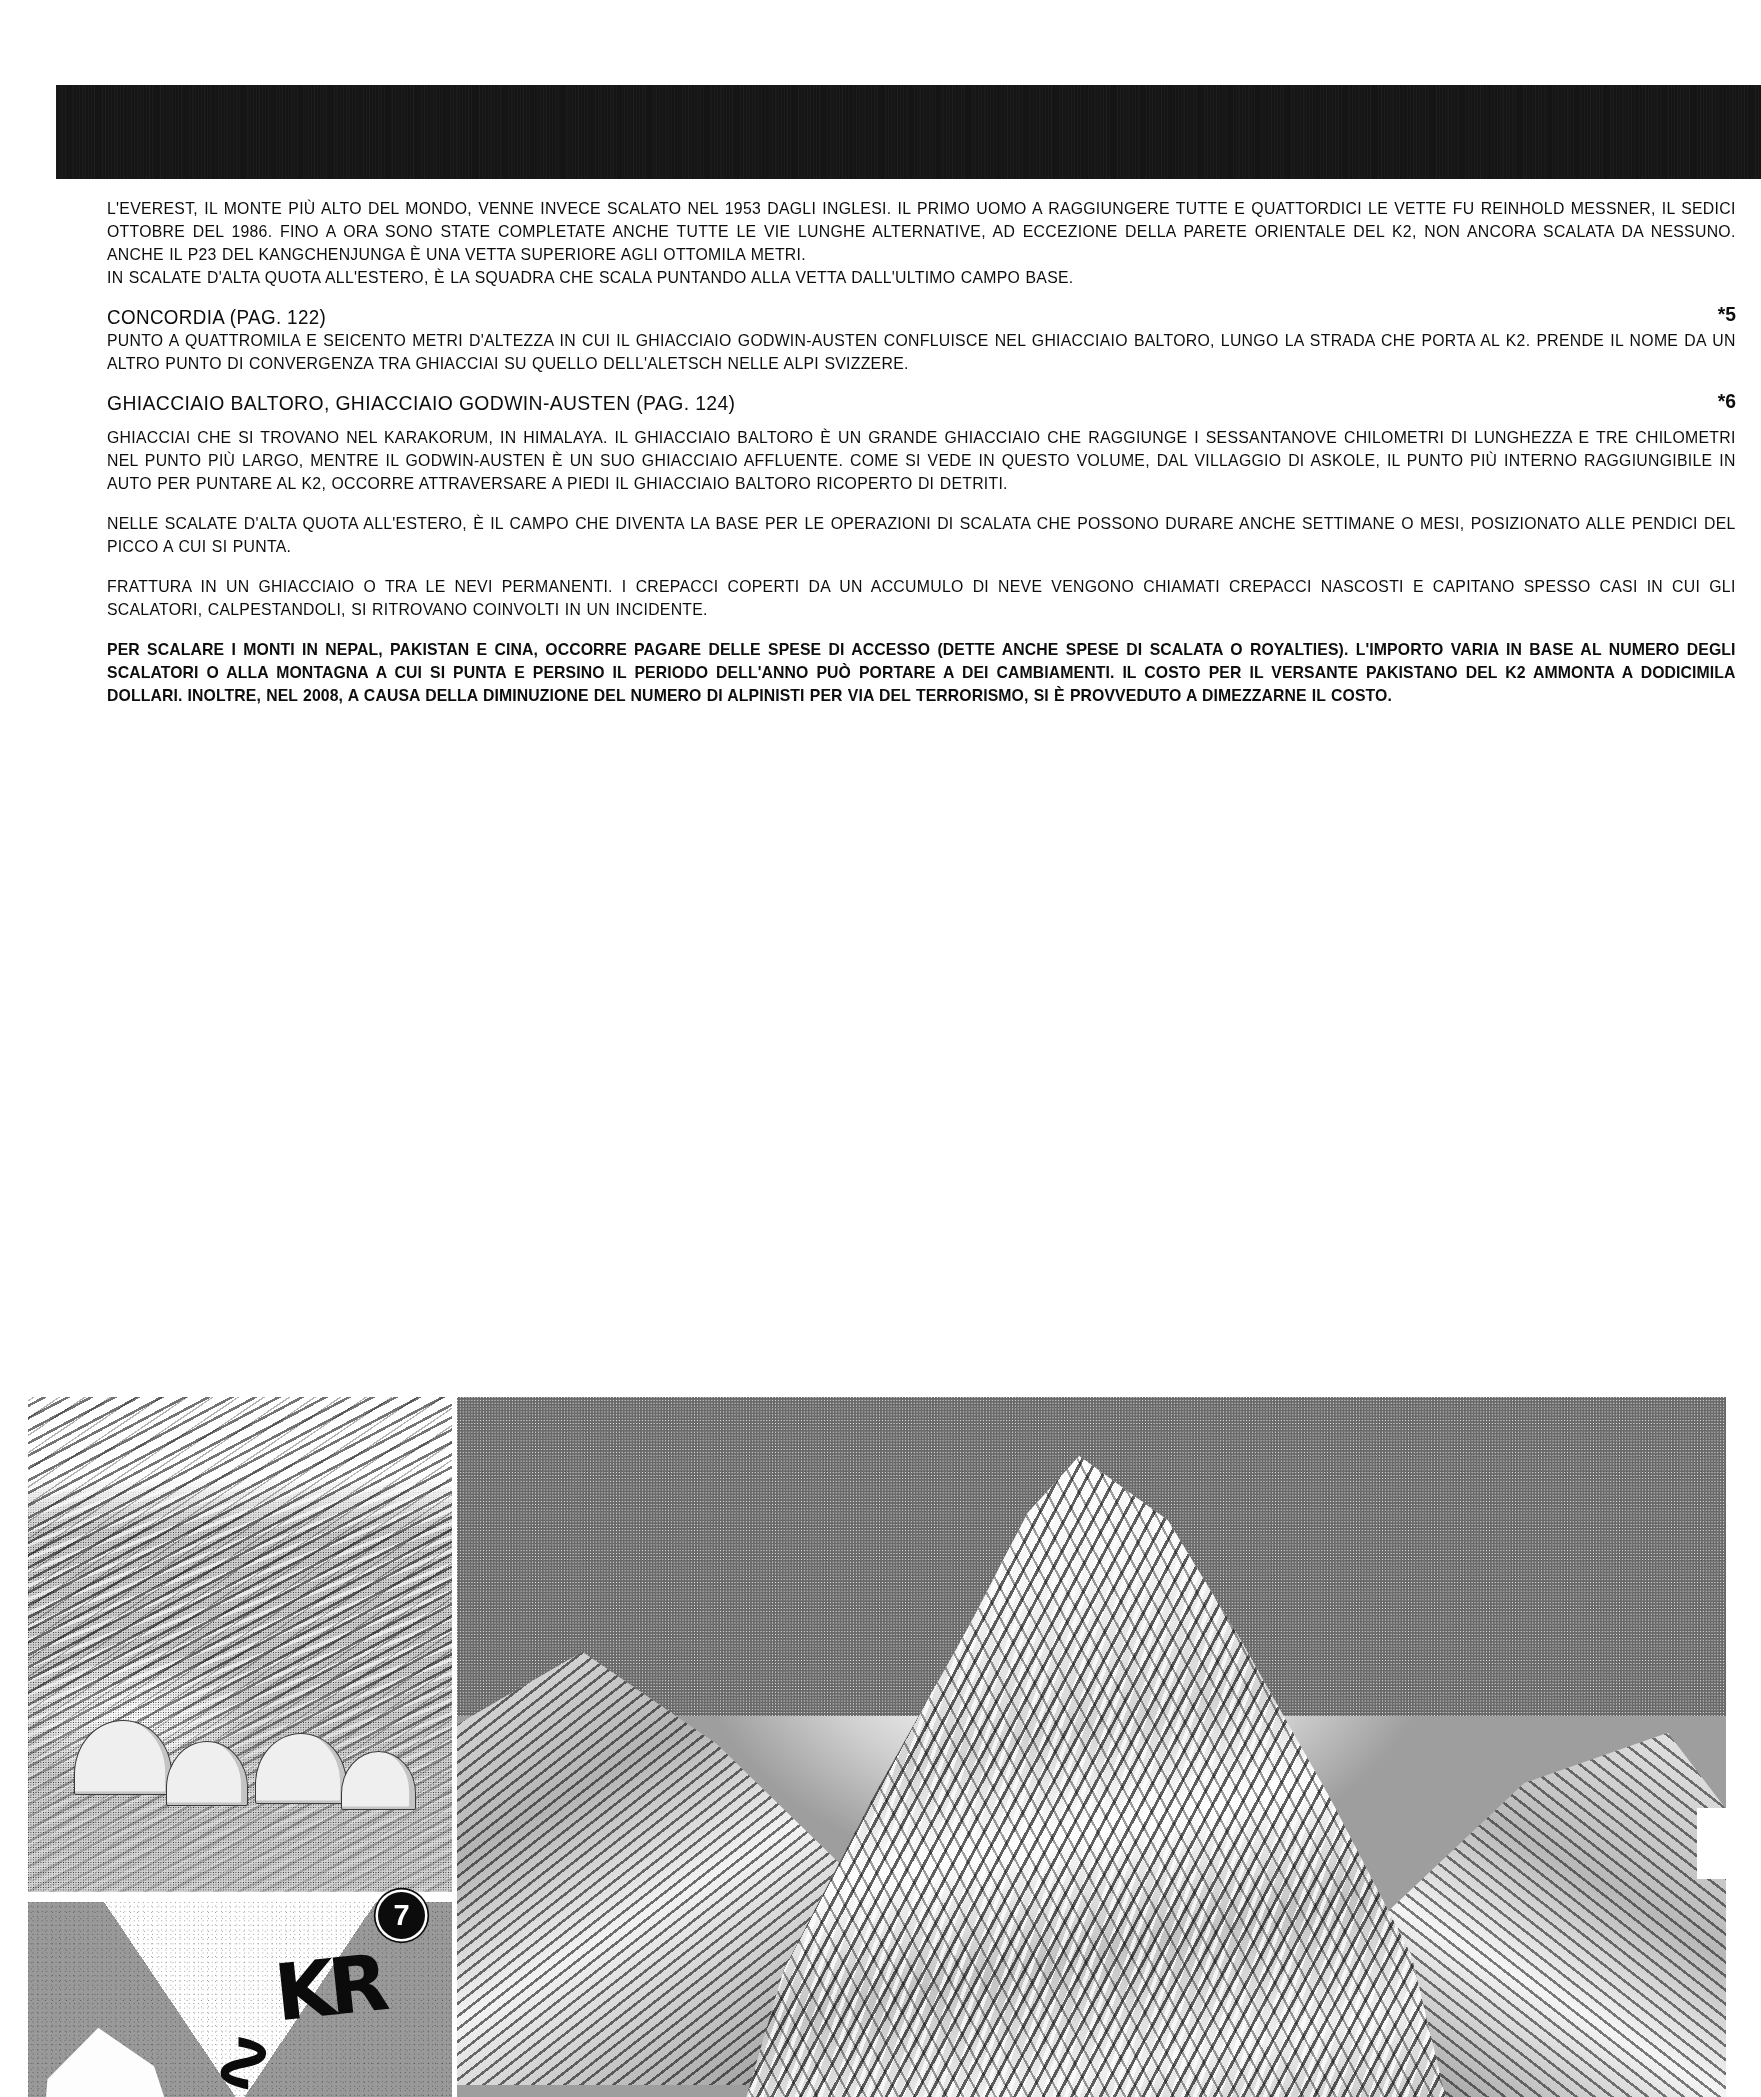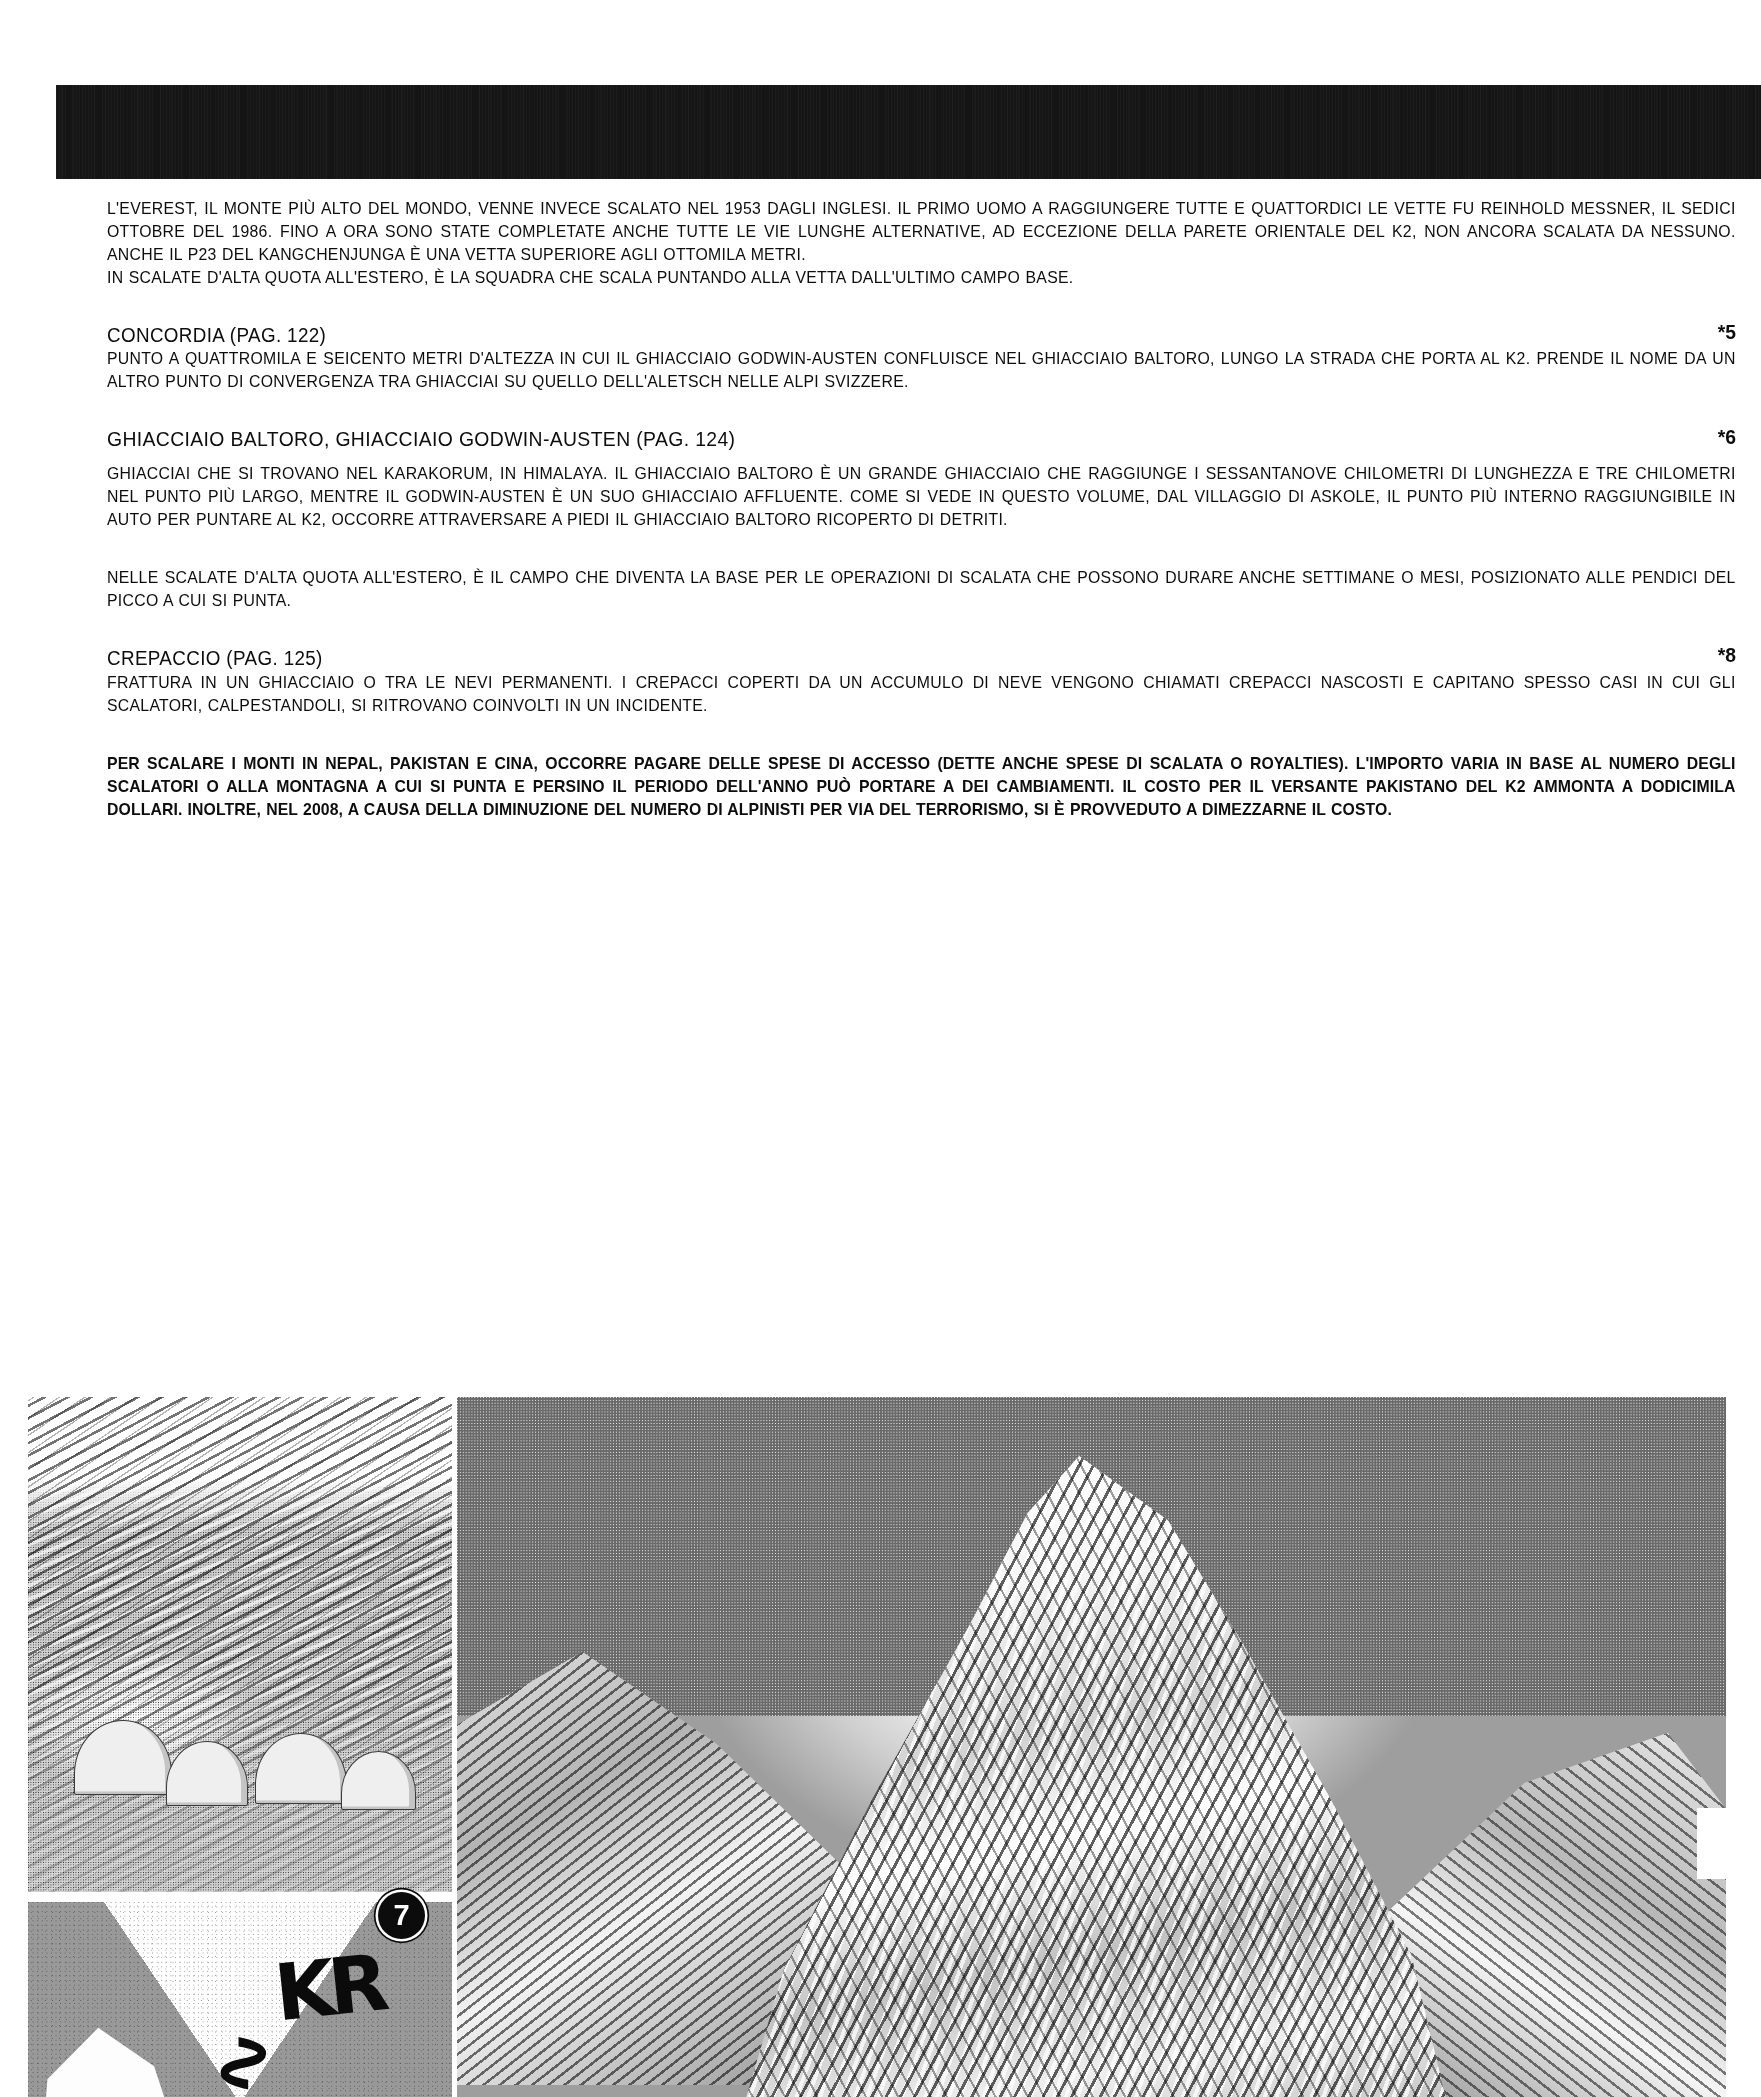--- a/index.html
+++ b/index.html
@@ -38,21 +38,21 @@
     text-justify:inter-word;
     transform:scaleX(.93);
     transform-origin:left top;
     width:107.5%;
     margin:0;
     word-spacing:0.8px;
   }
   .para.heavy{font-weight:600;letter-spacing:0.1px;}
 
   .sect{position:relative;}
-  .sect + .sect{margin-top:35px;}
+  .sect + .sect{margin-top:17px;}
 
   .head-row{
     position:relative;
     display:block;
     margin:0 0 0.8px 0;
     height:22.7px;
   }
   .head{
     font-family:"Liberation Sans Narrow","Liberation Sans", sans-serif;
     font-size:20px;
@@ -238,24 +238,20 @@
       <span class="mark">*6</span>
     </div>
     <p class="para gap-after-head">GHIACCIAI CHE SI TROVANO NEL KARAKORUM, IN HIMALAYA. IL GHIACCIAIO BALTORO È UN GRANDE GHIACCIAIO CHE RAGGIUNGE I SESSANTANOVE CHILOMETRI DI LUNGHEZZA E TRE CHILOMETRI NEL PUNTO PIÙ LARGO, MENTRE IL GODWIN-AUSTEN È UN SUO GHIACCIAIO AFFLUENTE. COME SI VEDE IN QUESTO VOLUME, DAL VILLAGGIO DI ASKOLE, IL PUNTO PIÙ INTERNO RAGGIUNGIBILE IN AUTO PER PUNTARE AL K2, OCCORRE ATTRAVERSARE A PIEDI IL GHIACCIAIO BALTORO RICOPERTO DI DETRITI.</p>
   </div>
 
   <div class="sect">
     <p class="para">NELLE SCALATE D'ALTA QUOTA ALL'ESTERO, È IL CAMPO CHE DIVENTA LA BASE PER LE OPERAZIONI DI SCALATA CHE POSSONO DURARE ANCHE SETTIMANE O MESI, POSIZIONATO ALLE PENDICI DEL PICCO A CUI SI PUNTA.</p>
   </div>
 
   <div class="sect">
-    <div class="head-row">
-      <span class="head">CREPACCIO (PAG. 125)</span>
-      <span class="mark">*8</span>
-    </div>
     <p class="para">FRATTURA IN UN GHIACCIAIO O TRA LE NEVI PERMANENTI. I CREPACCI COPERTI DA UN ACCUMULO DI NEVE VENGONO CHIAMATI CREPACCI NASCOSTI E CAPITANO SPESSO CASI IN CUI GLI SCALATORI, CALPESTANDOLI, SI RITROVANO COINVOLTI IN UN INCIDENTE.</p>
   </div>
 
   <div class="sect">
     <p class="para heavy">PER SCALARE I MONTI IN NEPAL, PAKISTAN E CINA, OCCORRE PAGARE DELLE SPESE DI ACCESSO (DETTE ANCHE SPESE DI SCALATA O ROYALTIES). L'IMPORTO VARIA IN BASE AL NUMERO DEGLI SCALATORI O ALLA MONTAGNA A CUI SI PUNTA E PERSINO IL PERIODO DELL'ANNO PUÒ PORTARE A DEI CAMBIAMENTI. IL COSTO PER IL VERSANTE PAKISTANO DEL K2 AMMONTA A DODICIMILA DOLLARI. INOLTRE, NEL 2008, A CAUSA DELLA DIMINUZIONE DEL NUMERO DI ALPINISTI PER VIA DEL TERRORISMO, SI È PROVVEDUTO A DIMEZZARNE IL COSTO.</p>
   </div>
 
 </div>
 
 <div id="art-area">

